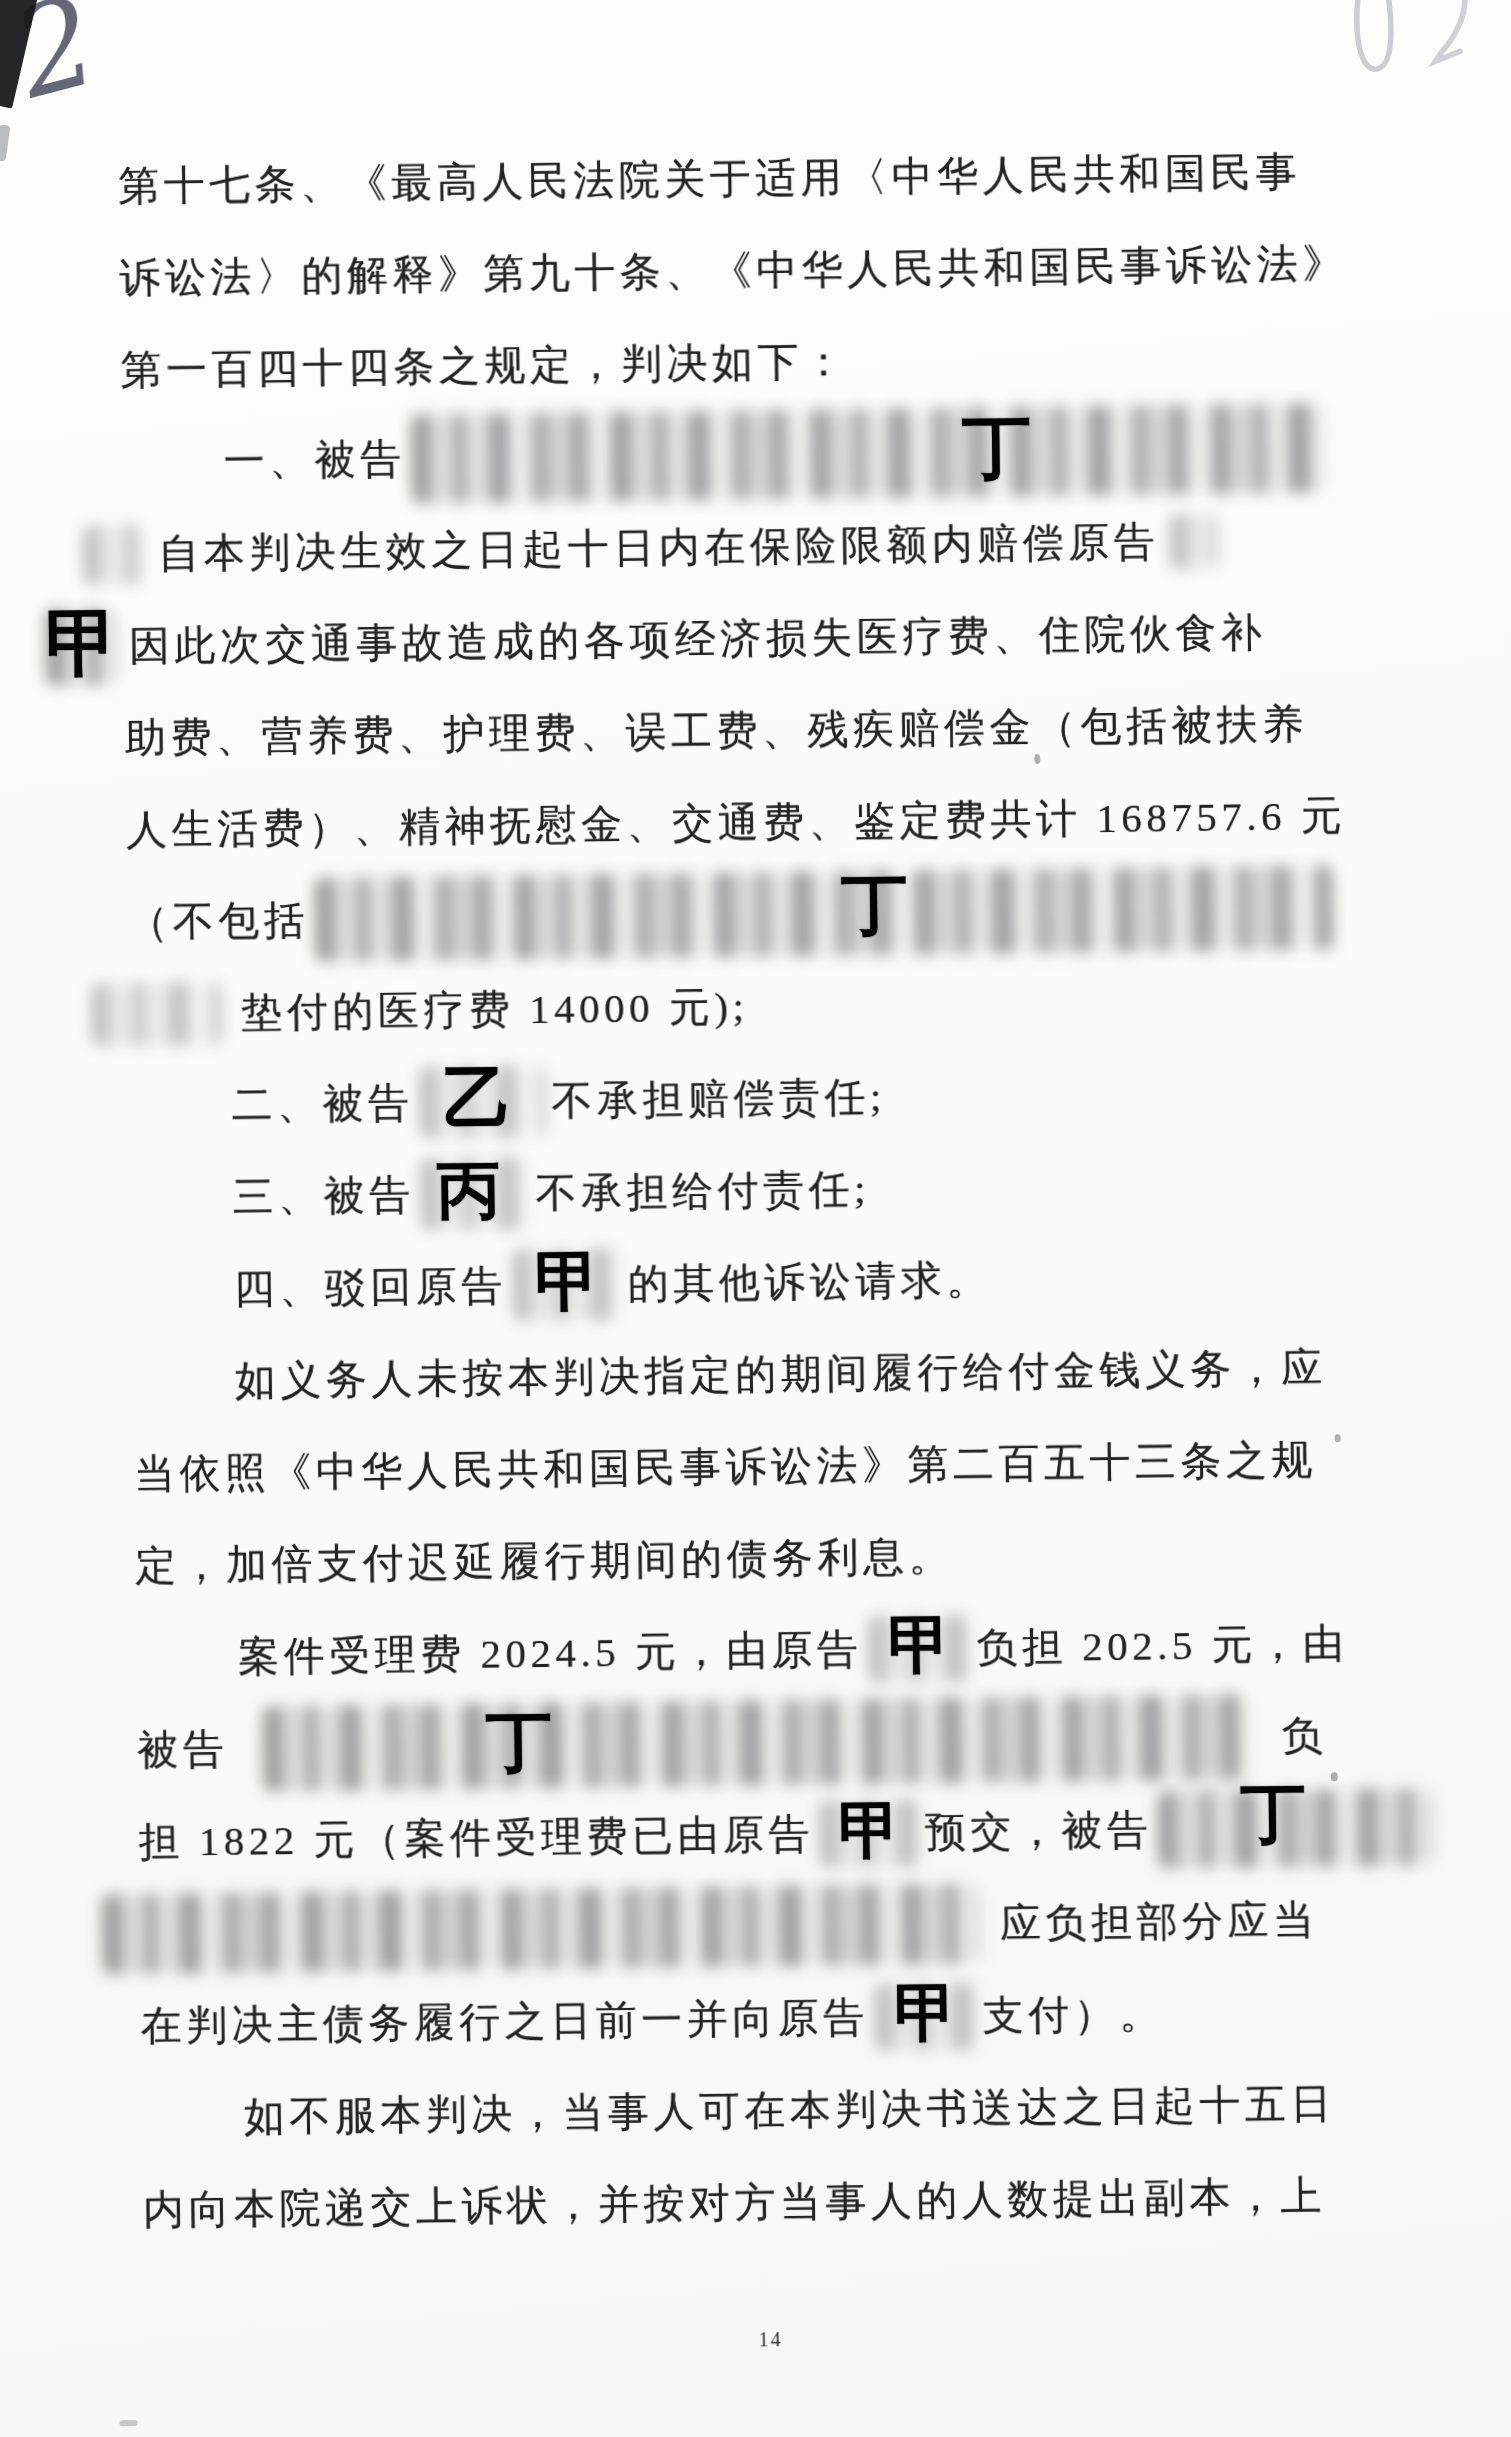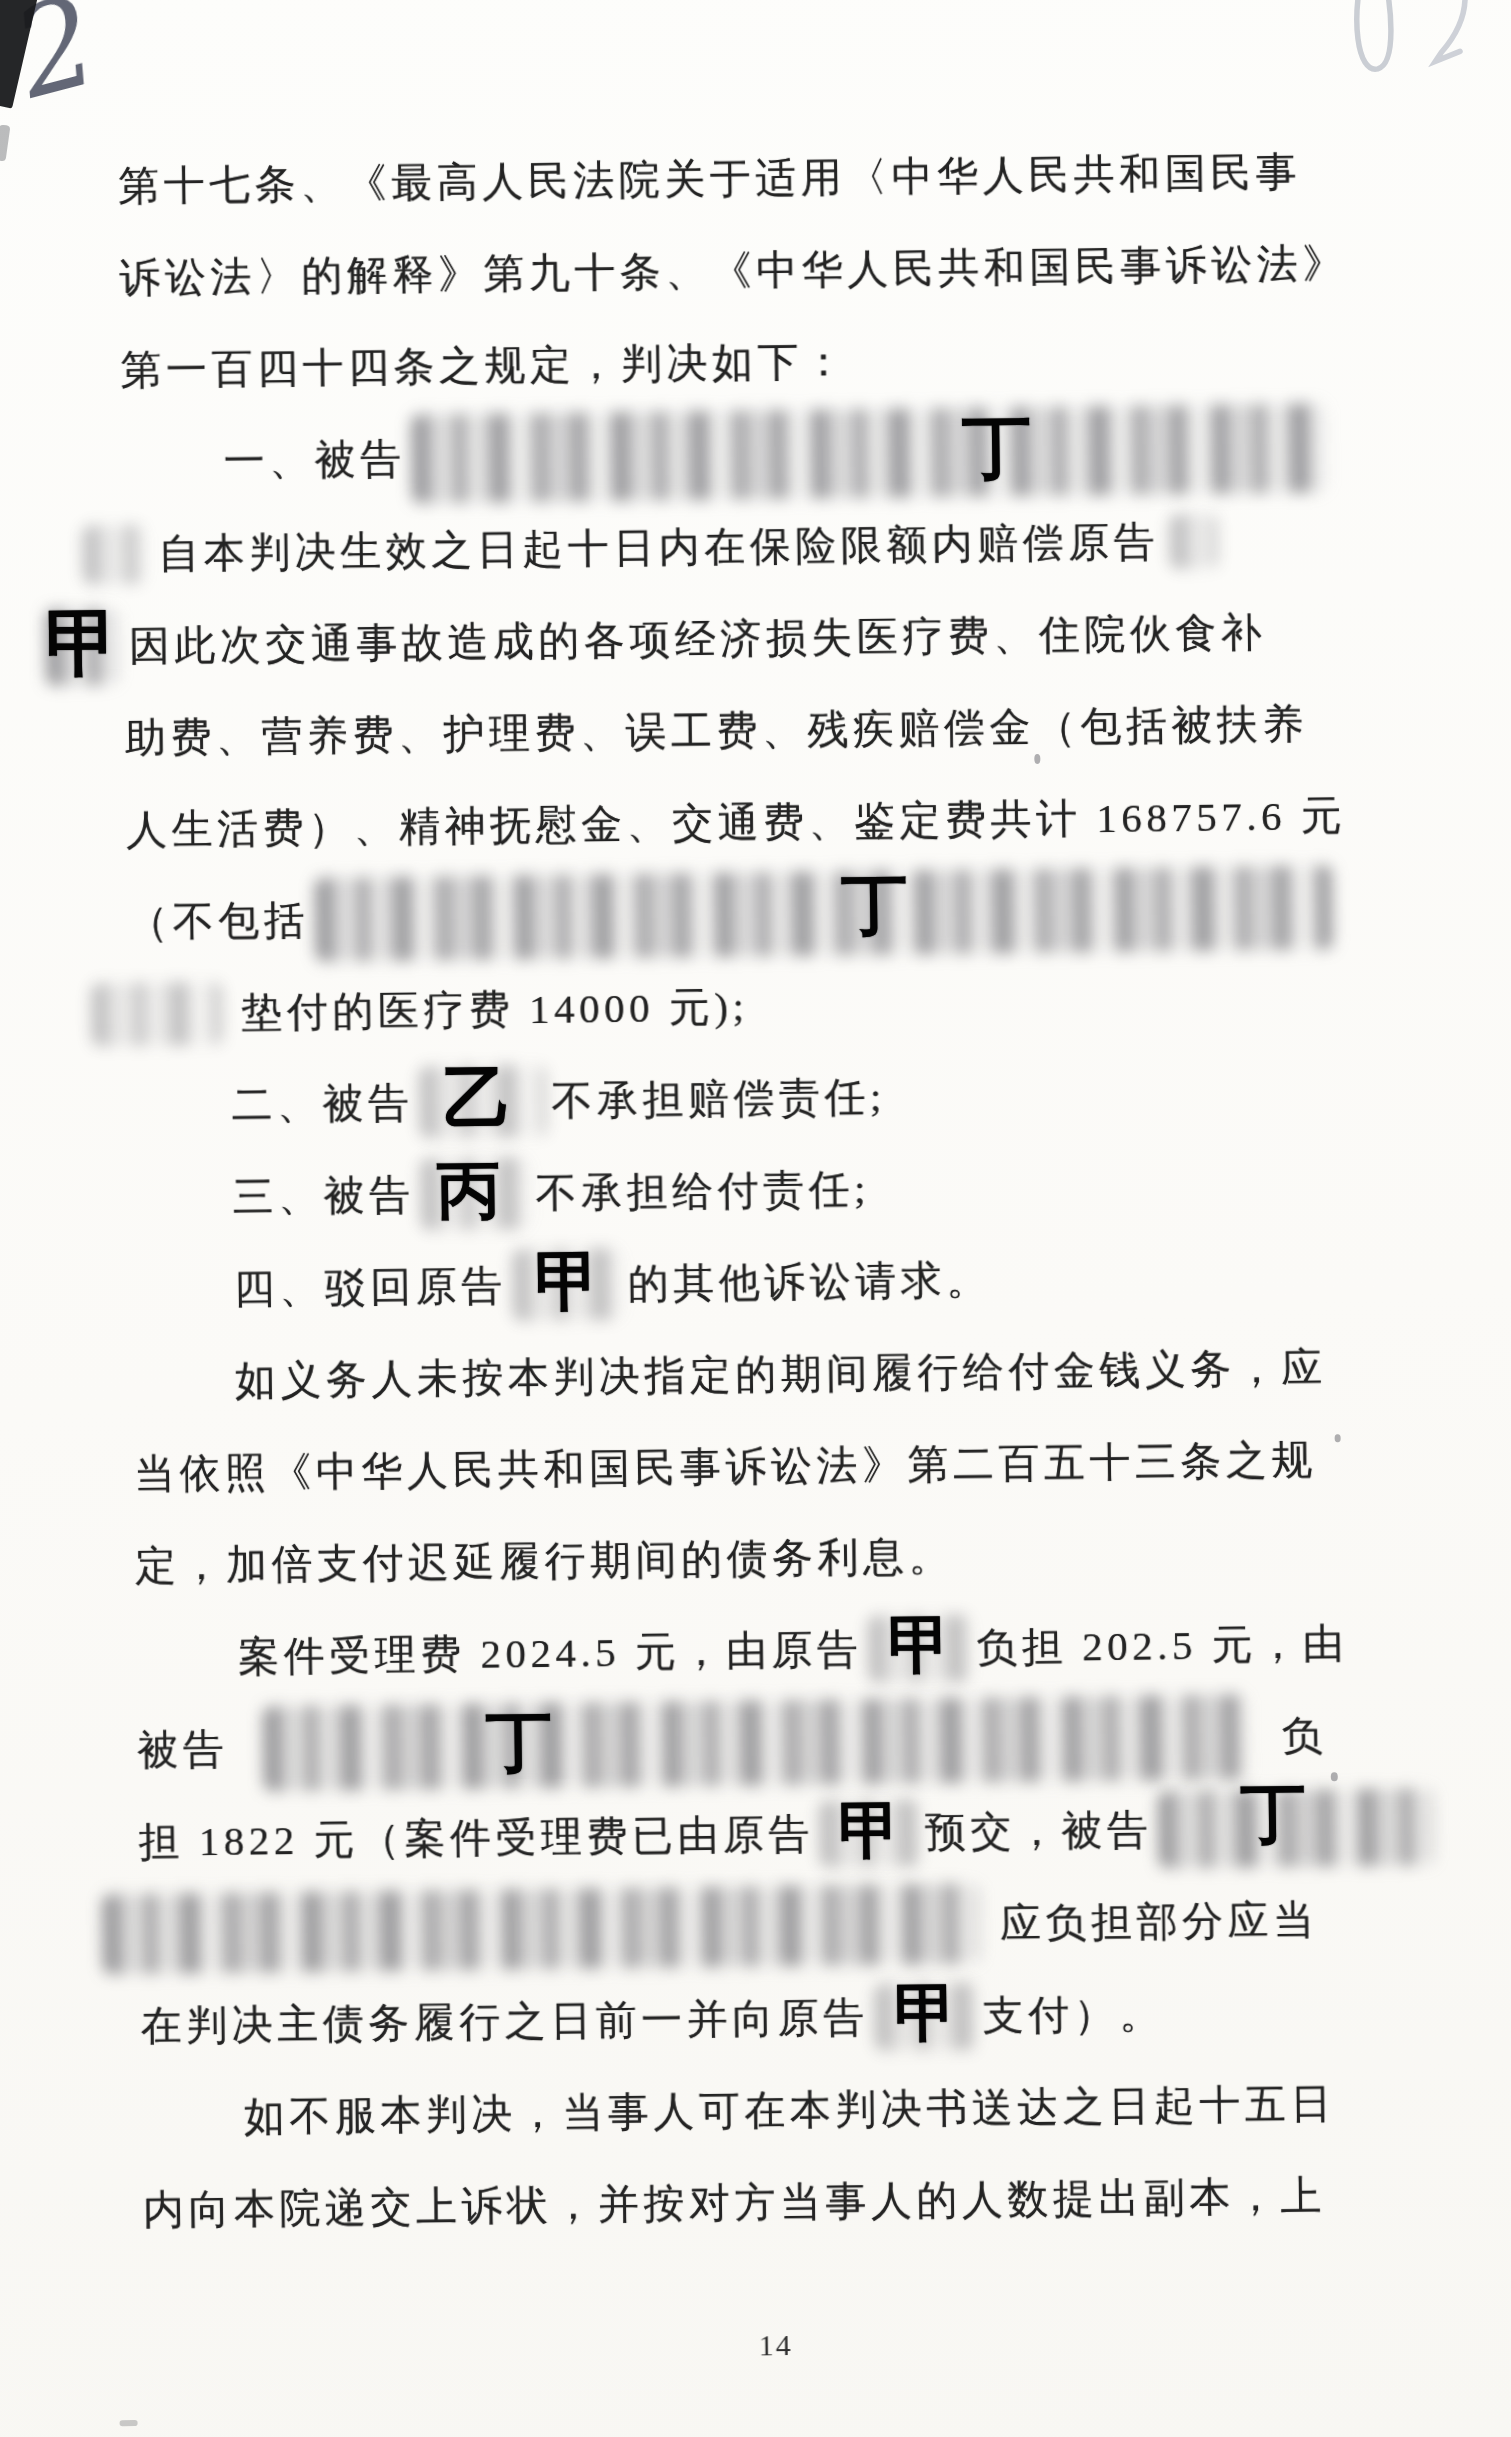--- a/index.html
+++ b/index.html
@@ -35,21 +35,21 @@
   .rwrap{position:relative;display:inline-flex;flex:none;align-items:center;margin:0 5.5px;}
   .rfill{display:block;width:100%;height:100%;border-radius:9.6px;filter:blur(7.6px);
     background:
       repeating-linear-gradient(90deg, rgba(58,58,66,.42) 0 16.5px, rgba(152,152,160,.10) 16.5px 40px),
       repeating-linear-gradient(90deg, rgba(92,92,100,.20) 0 32px, rgba(205,205,210,.05) 32px 67px);}
   .light .rfill{opacity:.6;}
   
   .ov{position:absolute;left:50%;top:50%;transform:translate(-50%,-54%);
     line-height:1;font-weight:700;color:#040404;letter-spacing:0;
     text-shadow:0 0 1.4px rgba(0,0,0,.85);font-family:"Liberation Serif","DejaVu Serif",serif;}
-  .pagenum{position:absolute;left:731px;top:2337px;font-size:30px;color:#2e2e2e;
+  .pagenum{position:absolute;left:731px;top:2337px;font-size:20px;color:#2e2e2e;
     letter-spacing:2.1px;filter:blur(0.4px);}
   .speck{position:absolute;background:#6f7074;border-radius:50%;opacity:.55;}
 </style>
 </head>
 <body>
 
 <div class="page">
 
   <div class="scan">
 

